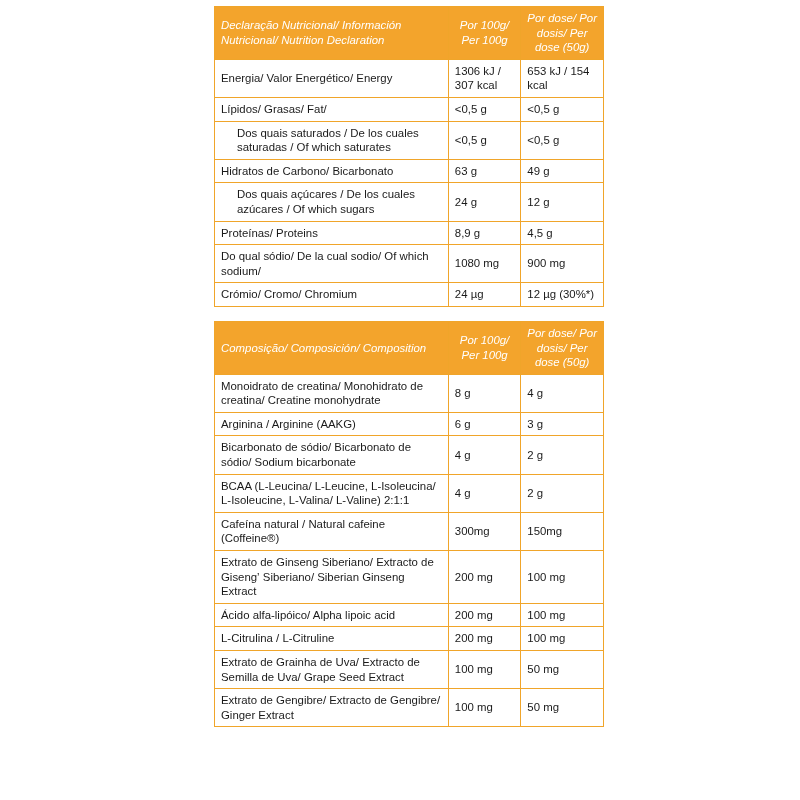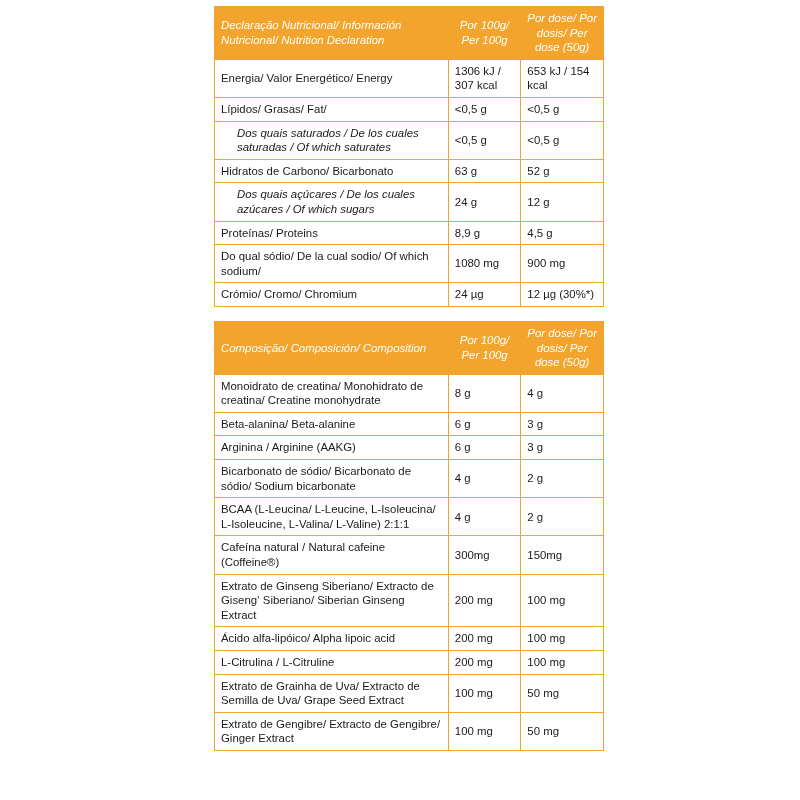--- a/index.html
+++ b/index.html
@@ -50,21 +50,21 @@
     font-style: italic;
   }
   td.num {
     text-align: center;
     font-size: 11.6px;
   }
   .col-name { width: 232px; }
   .col-a { width: 72px; }
   .col-b { width: 82px; }
   .indent { padding-left: 22px !important; }
-  .it { font-style: italic; }
+  .it { }
   .spacer { height: 14px; border: none !important; background: #fff; }
 </style>
 </head>
 <body>
 
 <div class="sheet">
 
   <table class="nutri">
     <colgroup>
       <col class="col-name">
@@ -89,21 +89,21 @@
         <td class="num">&lt;0,5 g</td>
       </tr>
       <tr>
         <td class="indent it">Dos quais saturados / De los cuales saturadas / Of which saturates</td>
         <td class="num">&lt;0,5 g</td>
         <td class="num">&lt;0,5 g</td>
       </tr>
       <tr>
         <td>Hidratos de Carbono/ Bicarbonato</td>
         <td class="num">63 g</td>
-        <td class="num">52 g</td>
+        <td class="num">49 g</td>
       </tr>
       <tr>
         <td class="indent it">Dos quais açúcares / De los cuales azúcares / Of which sugars</td>
         <td class="num">24 g</td>
         <td class="num">12 g</td>
       </tr>
       <tr>
         <td>Proteínas/ Proteins</td>
         <td class="num">8,9 g</td>
         <td class="num">4,5 g</td>
@@ -133,25 +133,20 @@
       <tr class="head-row">
         <td>Composição/ Composición/ Composition</td>
         <td class="num">Por 100g/ Per 100g</td>
         <td class="num">Por dose/ Por dosis/ Per dose (50g)</td>
       </tr>
 
       <tr>
         <td>Monoidrato de creatina/ Monohidrato de creatina/ Creatine monohydrate</td>
         <td class="num">8 g</td>
         <td class="num">4 g</td>
-      </tr>
-      <tr>
-        <td>Beta-alanina/ Beta-alanine</td>
-        <td class="num">6 g</td>
-        <td class="num">3 g</td>
       </tr>
       <tr>
         <td>Arginina / Arginine (AAKG)</td>
         <td class="num">6 g</td>
         <td class="num">3 g</td>
       </tr>
       <tr>
         <td>Bicarbonato de sódio/ Bicarbonato de sódio/ Sodium bicarbonate</td>
         <td class="num">4 g</td>
         <td class="num">2 g</td>

